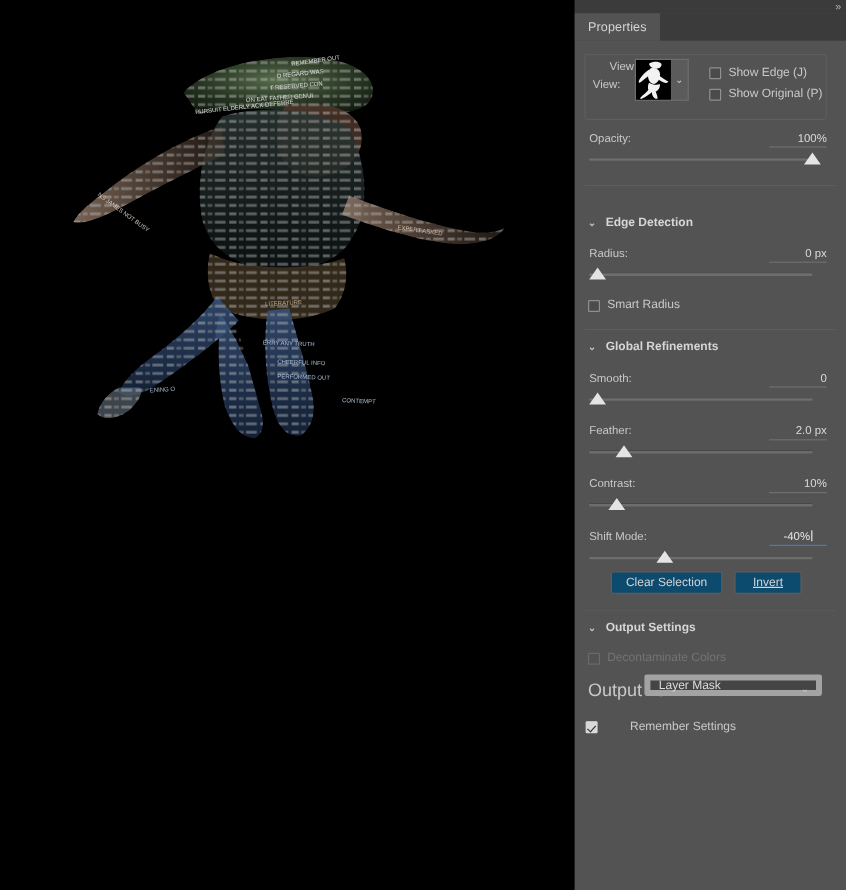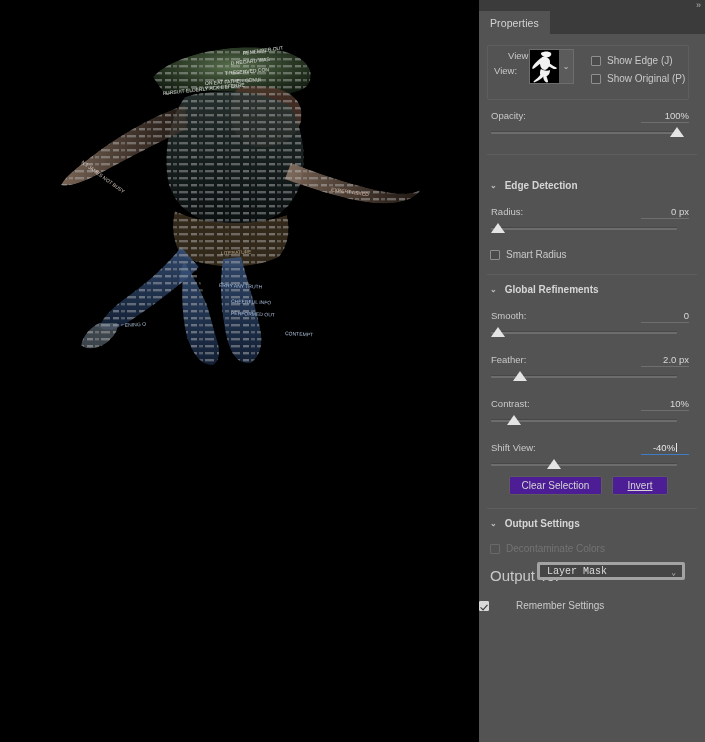--- a/index.html
+++ b/index.html
@@ -151,36 +151,35 @@
   }
   .tri { font-size: 8px; color: #c2c2c2; }
   .divider {
     position: absolute; left: 8px; width: 210px; height: 1px;
     background: #474747; border-bottom: 1px solid #5e5e5e;
   }
 
   
   .btn {
     position: absolute; height: 19px;
-    background: #4c1d95;
+    background: #0c4a6e;
     border: 1px solid #5c5c5c;
     border-radius: 2px;
     color: #d4d4d4; font-size: 10px;
     display: flex; align-items: center; justify-content: center;
     cursor: default;
   }
 
   
   .dd {
     position: absolute; height: 18px;
-    background: #454545; border: 3px solid #a3a3a3; border-radius: 2px;
+    background: #454545; border: 5px solid #a3a3a3; border-radius: 2px;
     display: flex; align-items: center;
     color: #dcdcdc; font-size: 10px;
     padding-left: 7px;
-    font-family: Liberation Mono, monospace;
   }
   .dd-arrow {
     position: absolute; right: 6px; top: 3px;
     color: #c2c2c2; font-size: 8px;
   }
   .small-label {
     position: absolute; color: #c9c9c9; font-size: 15px;
   }
 </style>
 </head>
@@ -375,21 +374,21 @@
       <div class="row" style="top:364px;">
         <span class="row-label">Contrast:</span>
         <span class="row-value">10%</span>
         <div class="slider">
           <div class="slider-track"></div>
           <div class="slider-thumb" style="left:23px;"></div>
         </div>
       </div>
 
       <div class="row" style="top:408px;">
-        <span class="row-label">Shift View:</span>
+        <span class="row-label">Shift Mode:</span>
         <span class="row-value focused"><span>-40%</span><span class="caret"></span></span>
         <div class="slider">
           <div class="slider-track"></div>
           <div class="slider-thumb" style="left:63px;"></div>
         </div>
       </div>
 
       <div class="btn" style="left:30px; top:442px; width:93px;">Clear Selection</div>
       <div class="btn" style="left:133px; top:442px; width:56px;text-decoration:underline;">Invert</div>
 
@@ -404,20 +403,20 @@
         <span class="chk-box"></span>
         <span class="chk-label">Decontaminate Colors</span>
       </div>
 
       <span class="small-label" style="left:11px; top:533px;">Output To:</span>
       <div class="dd" style="left:58px; top:528px; width:148px;">
         <span>Layer Mask</span>
         <span class="dd-arrow">⌄</span>
       </div>
 
-      <div class="chk-row" style="left:0; top:566px;gap:27px;">
+      <div class="chk-row" style="left:9px; top:566px;gap:27px;">
         <span class="chk-box checked"></span>
         <span class="chk-label">Remember Settings</span>
       </div>
 
     </div>
   </div>
 </div>
 
 </body></html>

